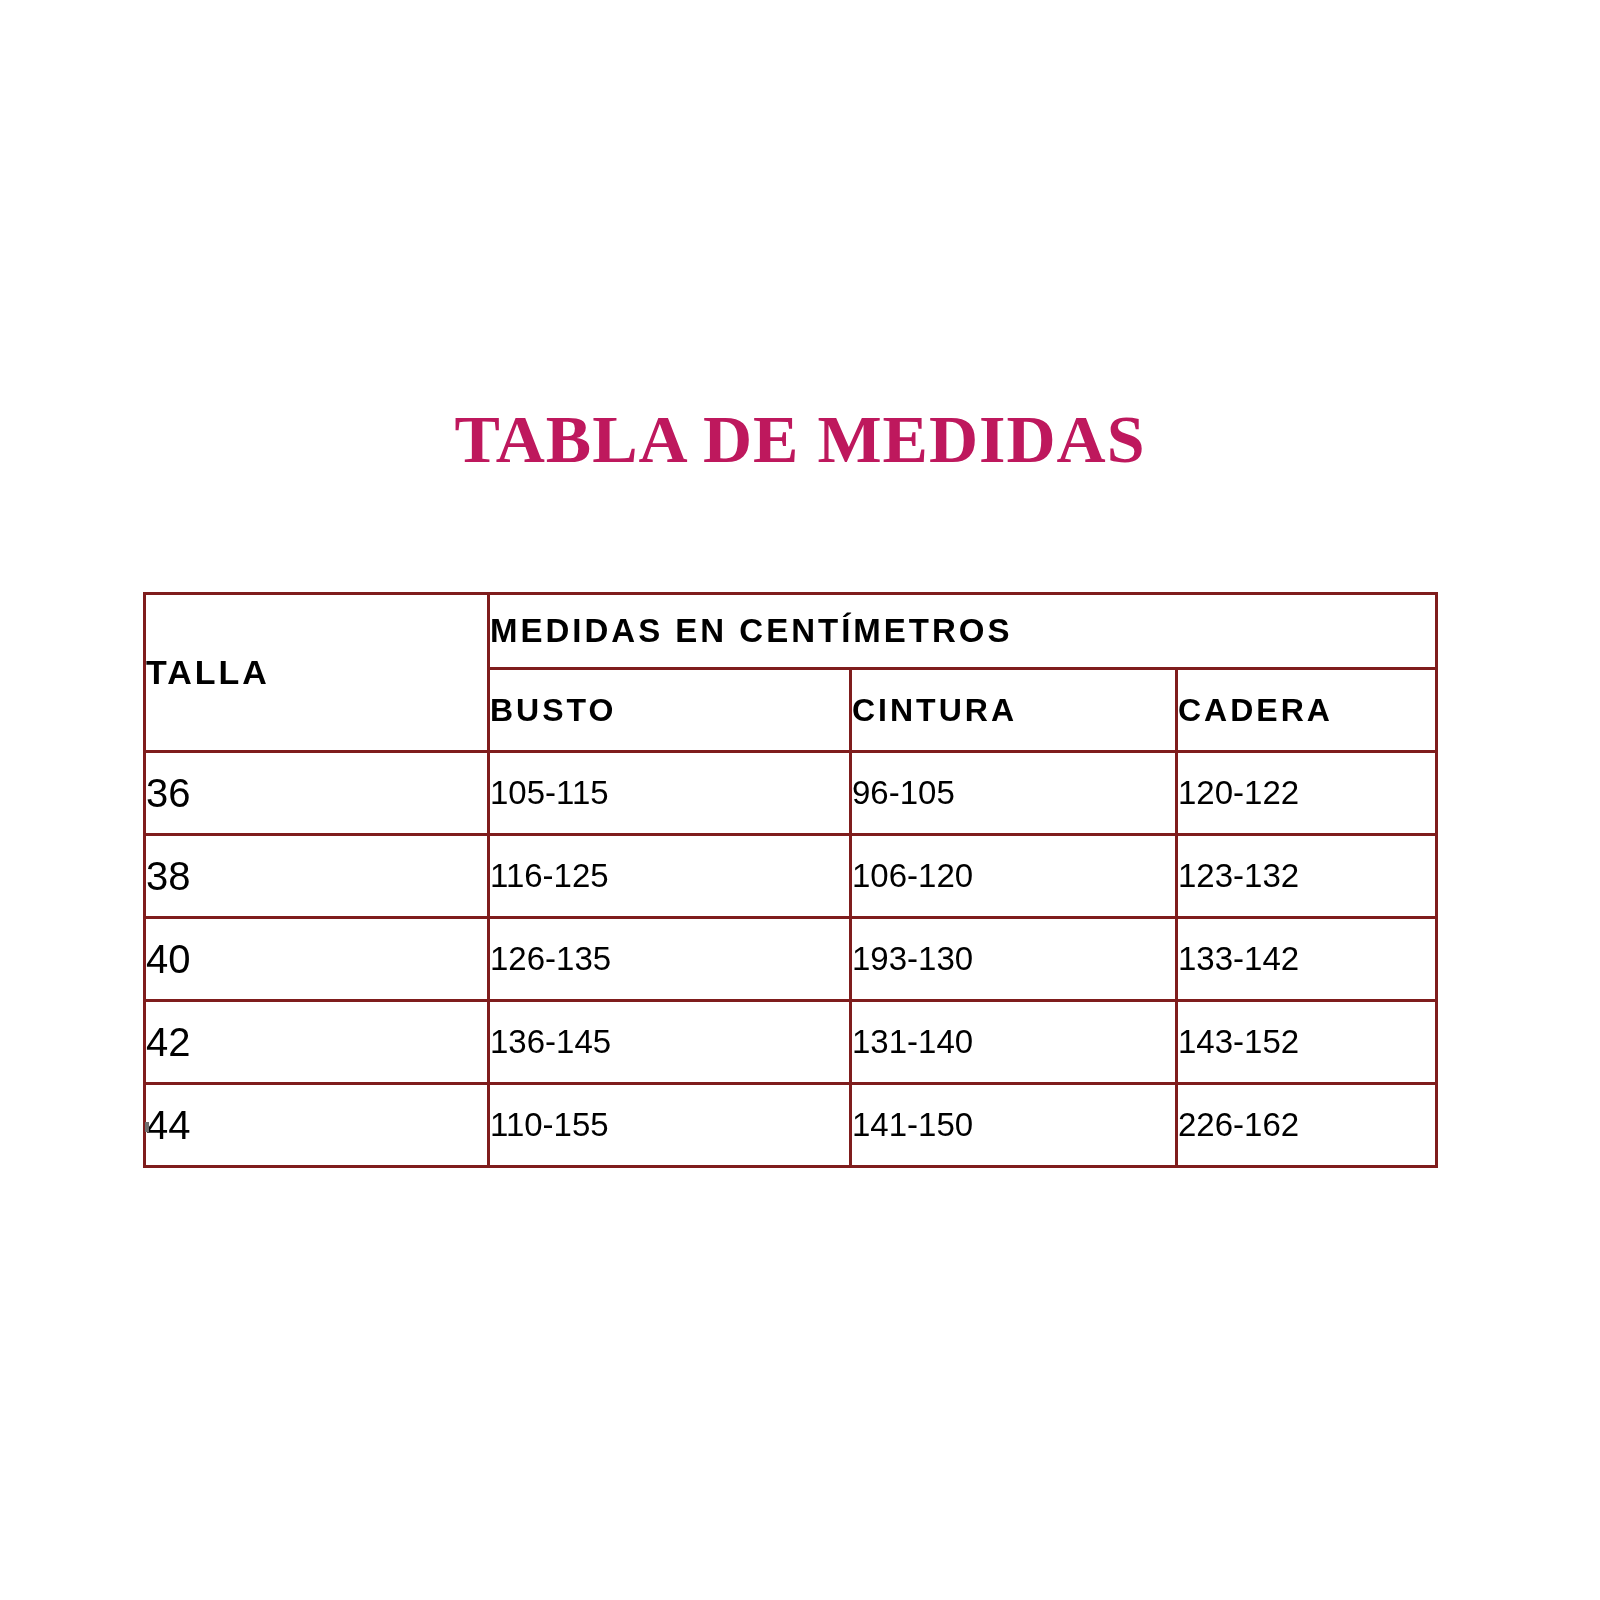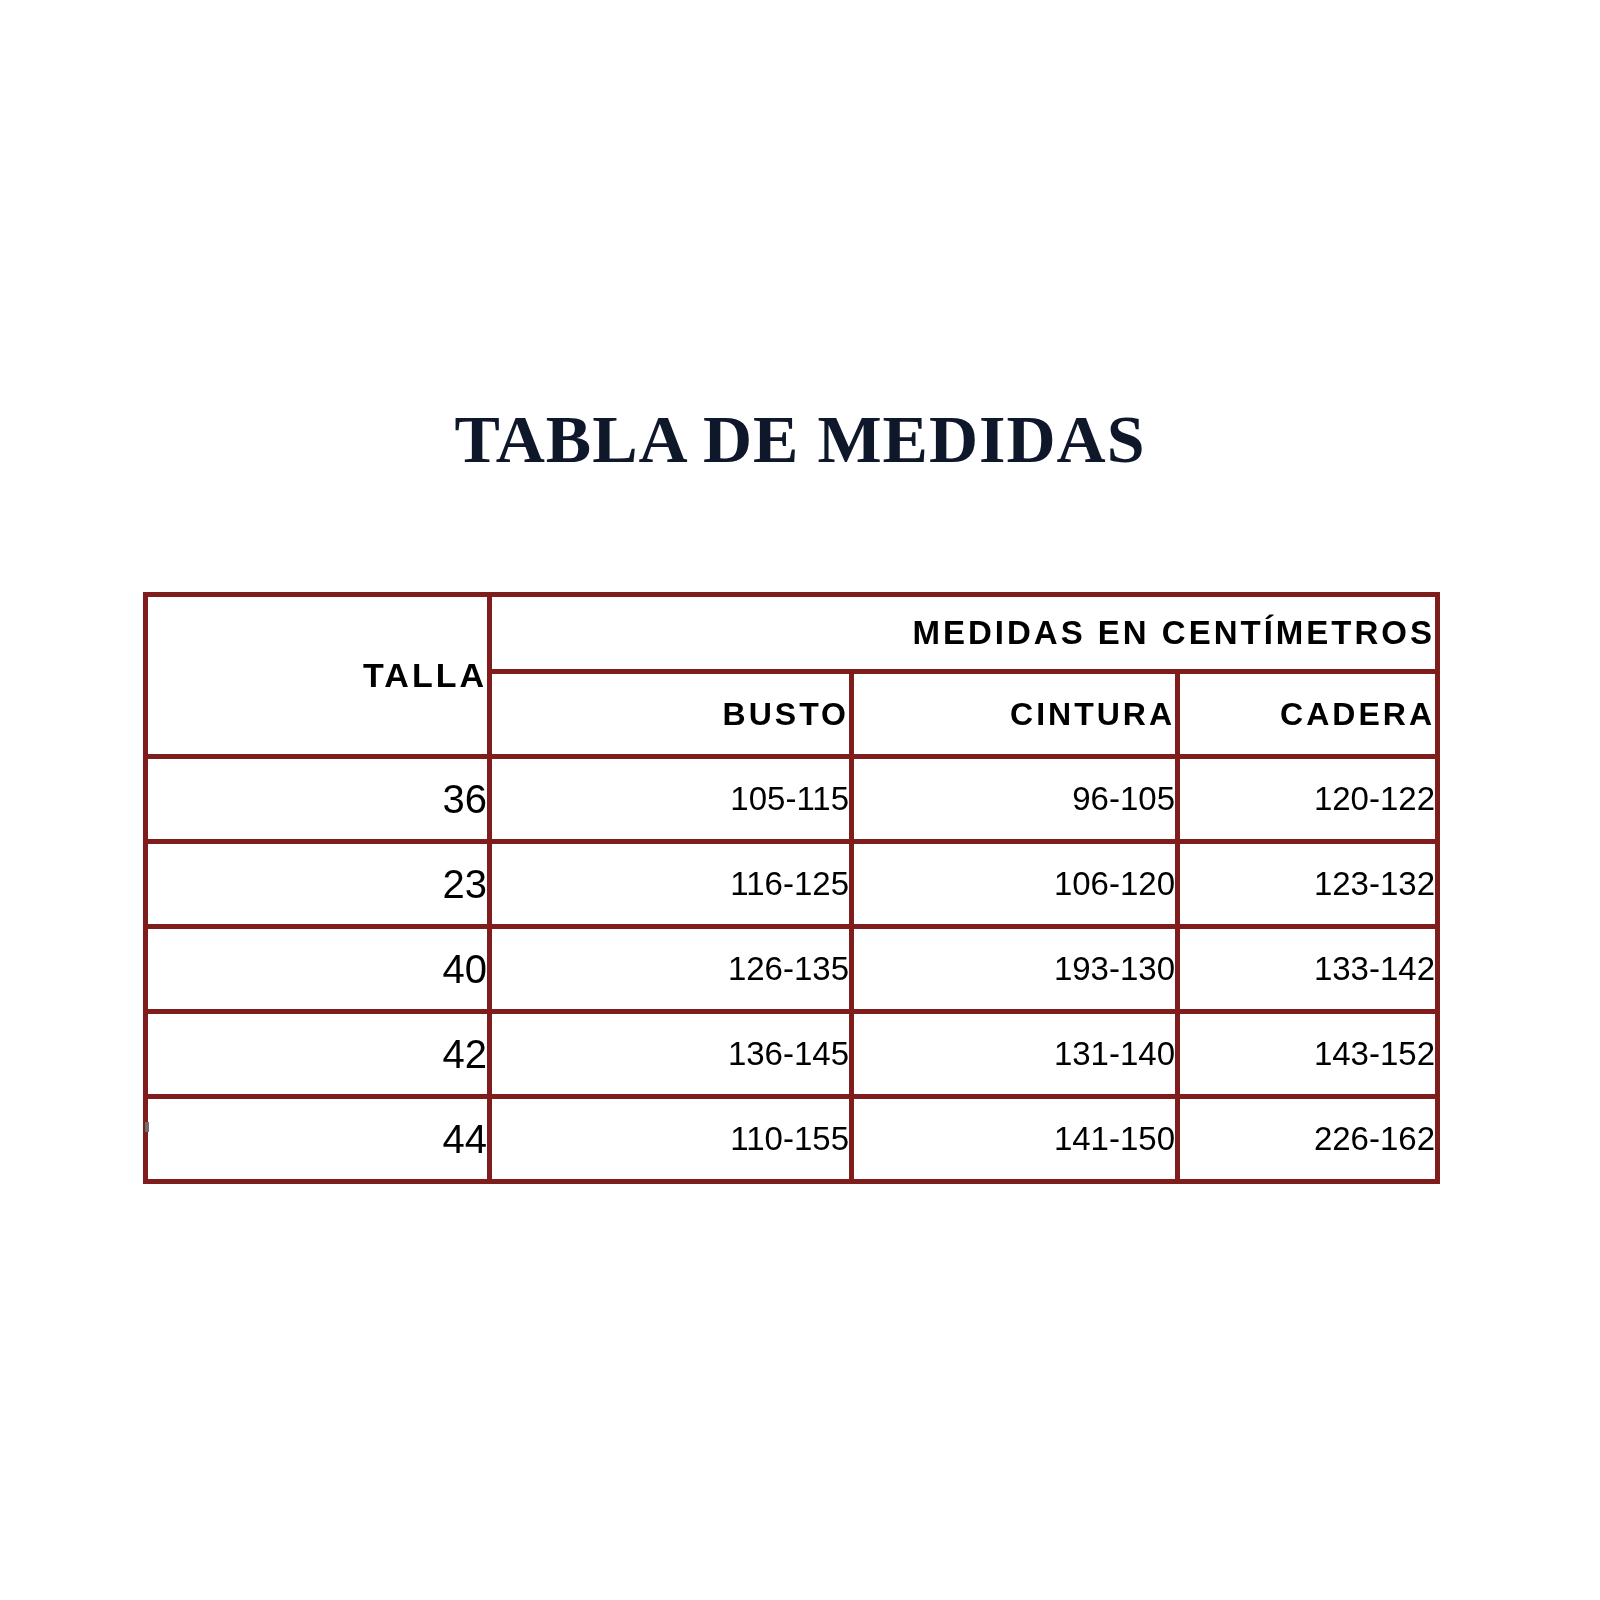--- a/index.html
+++ b/index.html
@@ -27,42 +27,42 @@
   .title {
     position: absolute;
     left: 0;
     top: 400px;
     width: 1600px;
     text-align: center;
     font-family: "Liberation Serif", serif;
     font-weight: bold;
     font-size: 68px;
     letter-spacing: 1px;
-    color: #0f172a;
+    color: #be185d;
     white-space: nowrap;
   }
 
   .table-wrap {
     position: absolute;
     left: 143px;
     top: 592px;
     width: 1292px;
   }
 
   table.size-table {
     border-collapse: collapse;
     table-layout: fixed;
     width: 1292px;
   }
 
   table.size-table td,
   table.size-table th {
-    border: 5px solid #7f1d1d;
+    border: 3px solid #7f1d1d;
     padding: 0;
-    text-align: right;
+    text-align: left;
     vertical-align: middle;
   }
 
   
   col.c-talla   { width: 344px; }
   col.c-busto   { width: 362px; }
   col.c-cintura { width: 326px; }
   col.c-cadera  { width: 260px; }
 
   .talla-head {
@@ -135,21 +135,21 @@
           <td class="sub-head">CADERA</td>
         </tr>
 
         <tr class="body-row">
           <td class="size-cell">36</td>
           <td class="meas-cell">105-115</td>
           <td class="meas-cell">96-105</td>
           <td class="meas-cell">120-122</td>
         </tr>
         <tr class="body-row">
-          <td class="size-cell">23</td>
+          <td class="size-cell">38</td>
           <td class="meas-cell">116-125</td>
           <td class="meas-cell">106-120</td>
           <td class="meas-cell">123-132</td>
         </tr>
         <tr class="body-row">
           <td class="size-cell">40</td>
           <td class="meas-cell">126-135</td>
           <td class="meas-cell">193-130</td>
           <td class="meas-cell">133-142</td>
         </tr>

